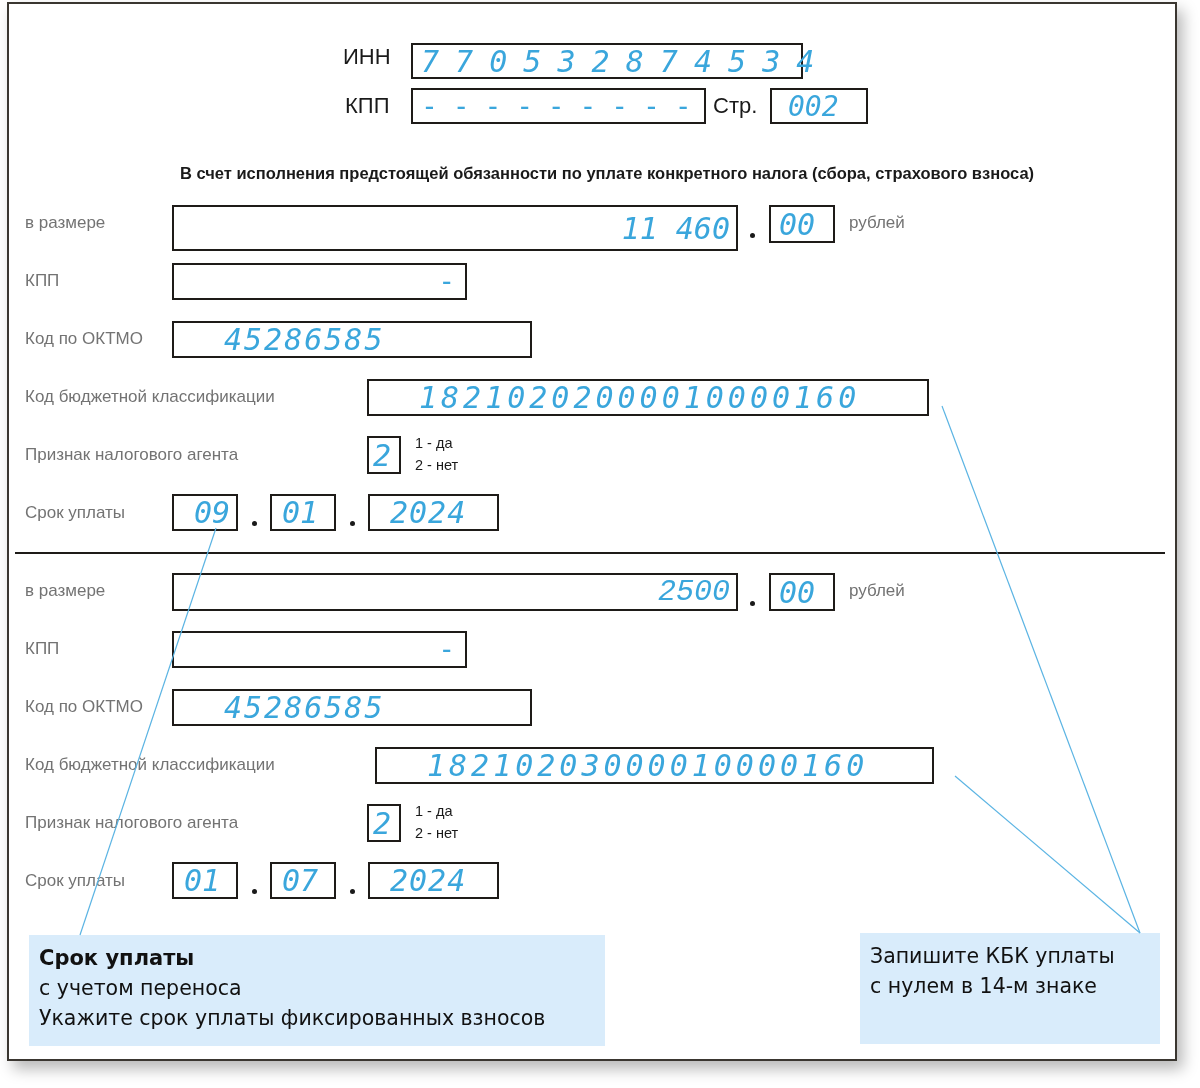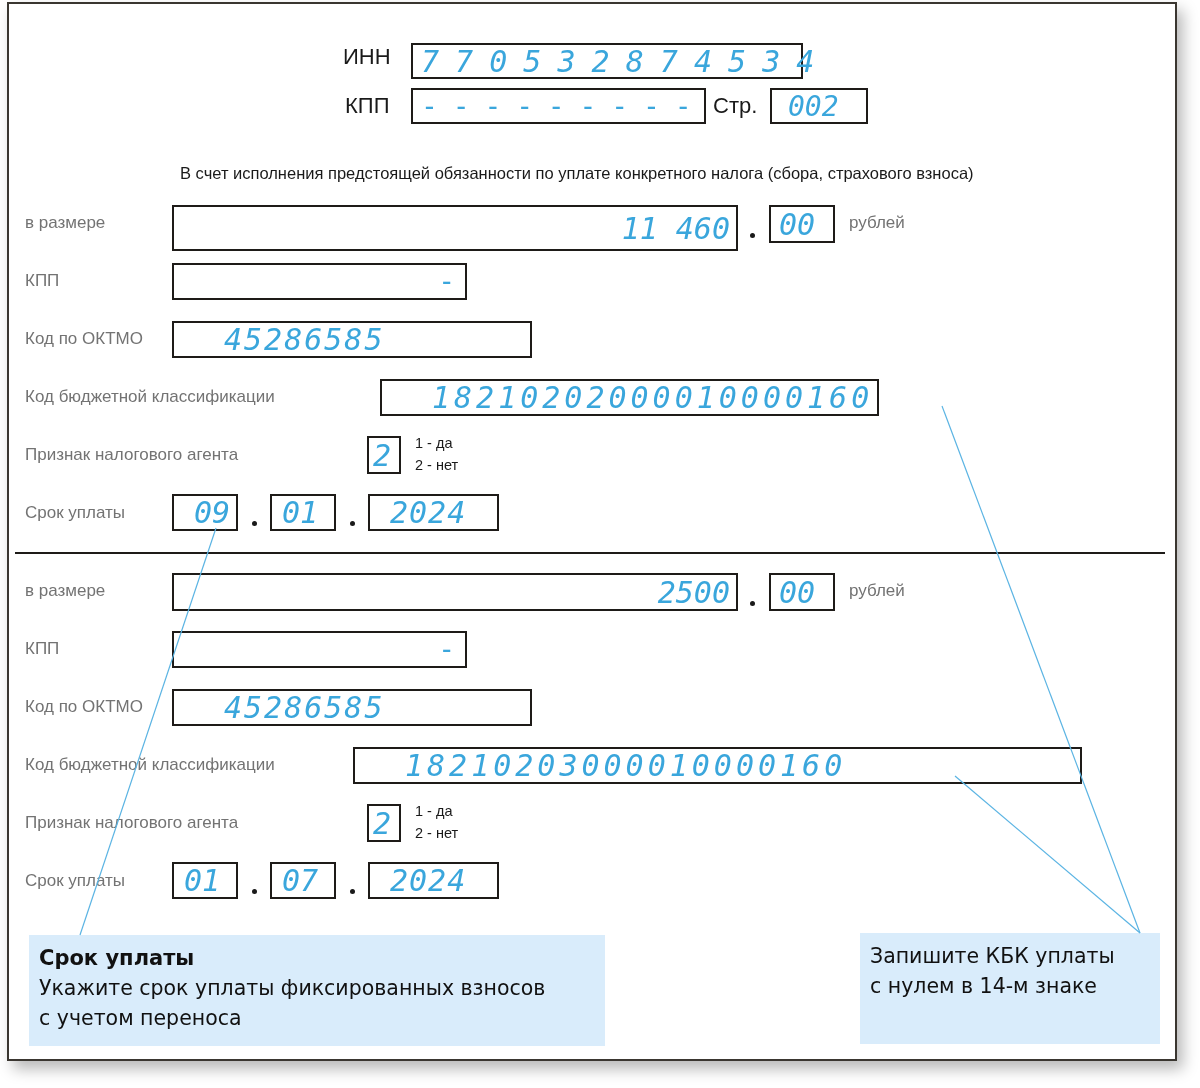--- a/index.html
+++ b/index.html
@@ -8,21 +8,21 @@
   .page { position: absolute; left: 7px; top: 2px; width: 1170px; height: 1059px;
           border: 2px solid #3a3630; background: #fff; box-sizing: border-box;
           box-shadow: 6px 8px 14px rgba(0,0,0,0.28); }
   .box { position: absolute; border: 2px solid #1e1b18; box-sizing: border-box; background: #fff; }
   .val { position: absolute; top: 0; bottom: 0; display: flex; align-items: center;
          font-family: "DejaVu Sans Mono", "Liberation Mono", monospace; font-style: italic;
          color: #3aa6dc; font-weight: 300; white-space: pre; }
   .lbl { position: absolute; font-size: 17px; color: #737373; white-space: nowrap; }
   .big-lbl { position: absolute; font-size: 22px; color: #1a1a1a; white-space: nowrap; }
   .dot { position: absolute; width: 5px; height: 5px; border-radius: 50%; background: #1a1a1a; }
-  .heading { position: absolute; font-size: 16.5px; font-weight: normal; white-space: nowrap; text-align: right; }
+  .heading { position: absolute; font-size: 16.5px; font-weight: bold; white-space: nowrap; text-align: right; }
   .hint { position: absolute; font-size: 14.5px; line-height: 21px; white-space: nowrap; }
   .divider { position: absolute; left: 15px; width: 1150px; height: 2px; background: #1e1b18; }
   .callout { position: absolute; background: #d9ecfb; box-sizing: border-box; padding: 8px 10px; }
   .callout-title { font-family: "DejaVu Sans", sans-serif; font-weight: bold; font-size: 21px; line-height: 30px; color: #111; }
   .callout-text { font-family: "DejaVu Sans", sans-serif; font-size: 20.5px; line-height: 30px; color: #111; }
   svg.leaders { position: absolute; left: 0; top: 0; width: 1200px; height: 1088px; pointer-events: none; }
 </style>
 </head>
 <body>
 
@@ -58,21 +58,21 @@
 <div class="box" style="left:172px; top:263px; width:295px; height:37px;">
   <div class="val" style="right:10px; font-size:28px; font-style:normal;">-</div>
 </div>
 
 <div class="lbl" style="left:25px; top:329px;">Код по ОКТМО</div>
 <div class="box" style="left:172px; top:321px; width:360px; height:37px;">
   <div class="val" style="left:50px; font-size:30px; letter-spacing:2px;">45286585</div>
 </div>
 
 <div class="lbl" style="left:25px; top:387px;">Код бюджетной классификации</div>
-<div class="box" style="left:380px; top:379px; width:499px; height:37px;">
+<div class="box" style="left:367px; top:379px; width:562px; height:37px;">
   <div class="val" style="left:50px; font-size:30px; letter-spacing:4px;">18210202000010000160</div>
 </div>
 
 <div class="lbl" style="left:25px; top:445px;">Признак налогового агента</div>
 <div class="box" style="left:367px; top:436px; width:34px; height:38px;">
   <div class="val" style="left:4px; font-size:30px;">2</div>
 </div>
 <div class="hint" style="left:415px; top:433px;">1 - да</div>
 <div class="hint" style="left:415px; top:455px;">2 - нет</div>
 
@@ -86,40 +86,40 @@
 </div>
 <div class="dot" style="left:350px; top:521px;"></div>
 <div class="box" style="left:368px; top:494px; width:131px; height:37px;">
   <div class="val" style="left:20px; font-size:30px; letter-spacing:1px;">2024</div>
 </div>
 
 <div class="divider" style="top:552px;"></div>
 
 <div class="lbl" style="left:25px; top:581px;">в размере</div>
 <div class="box" style="left:172px; top:573px; width:566px; height:38px;">
-  <div class="val" style="right:6px; font-size:30px;">2500</div>
+  <div class="val" style="right:6px; font-size:30px;font-family:Liberation Mono, monospace;">2500</div>
 </div>
 <div class="dot" style="left:750px; top:601px;"></div>
 <div class="box" style="left:769px; top:573px; width:66px; height:38px;">
   <div class="val" style="left:8px; font-size:30px;">00</div>
 </div>
 <div class="lbl" style="left:849px; top:581px;">рублей</div>
 
 <div class="lbl" style="left:25px; top:639px;">КПП</div>
 <div class="box" style="left:172px; top:631px; width:295px; height:37px;">
   <div class="val" style="right:10px; font-size:28px; font-style:normal;">-</div>
 </div>
 
 <div class="lbl" style="left:25px; top:697px;">Код по ОКТМО</div>
 <div class="box" style="left:172px; top:689px; width:360px; height:37px;">
   <div class="val" style="left:50px; font-size:30px; letter-spacing:2px;">45286585</div>
 </div>
 
 <div class="lbl" style="left:25px; top:755px;">Код бюджетной классификации</div>
-<div class="box" style="left:353px; top:747px; width:729px; height:37px;padding-left:8px;">
+<div class="box" style="left:375px; top:747px; width:559px; height:37px;padding-left:8px;">
   <div class="val" style="left:50px; font-size:30px; letter-spacing:4px;">18210203000010000160</div>
 </div>
 
 <div class="lbl" style="left:25px; top:813px;">Признак налогового агента</div>
 <div class="box" style="left:367px; top:804px; width:34px; height:38px;">
   <div class="val" style="left:4px; font-size:30px;">2</div>
 </div>
 <div class="hint" style="left:415px; top:801px;">1 - да</div>
 <div class="hint" style="left:415px; top:823px;">2 - нет</div>
 
@@ -131,22 +131,22 @@
 <div class="box" style="left:270px; top:862px; width:66px; height:37px;">
   <div class="val" style="left:10px; font-size:30px;">07</div>
 </div>
 <div class="dot" style="left:350px; top:889px;"></div>
 <div class="box" style="left:368px; top:862px; width:131px; height:37px;">
   <div class="val" style="left:20px; font-size:30px; letter-spacing:1px;">2024</div>
 </div>
 
 <div class="callout" style="left:29px; top:935px; width:576px; height:111px;">
   <div class="callout-title">Срок уплаты</div>
+  <div class="callout-text">с учетом переноса</div>
   <div class="callout-text">Укажите срок уплаты фиксированных взносов</div>
-  <div class="callout-text">с учетом переноса</div>
 </div>
 
 <div class="callout" style="left:860px; top:933px; width:300px; height:111px;">
   <div class="callout-text">Запишите КБК уплаты</div>
   <div class="callout-text">с нулем в 14-м знаке</div>
 </div>
 
 <svg class="leaders">
   <line x1="216" y1="528" x2="80" y2="935" stroke="#5bb4e3" stroke-width="1.2"></line>
   <line x1="942" y1="406" x2="1140" y2="933" stroke="#5bb4e3" stroke-width="1.2"></line>

